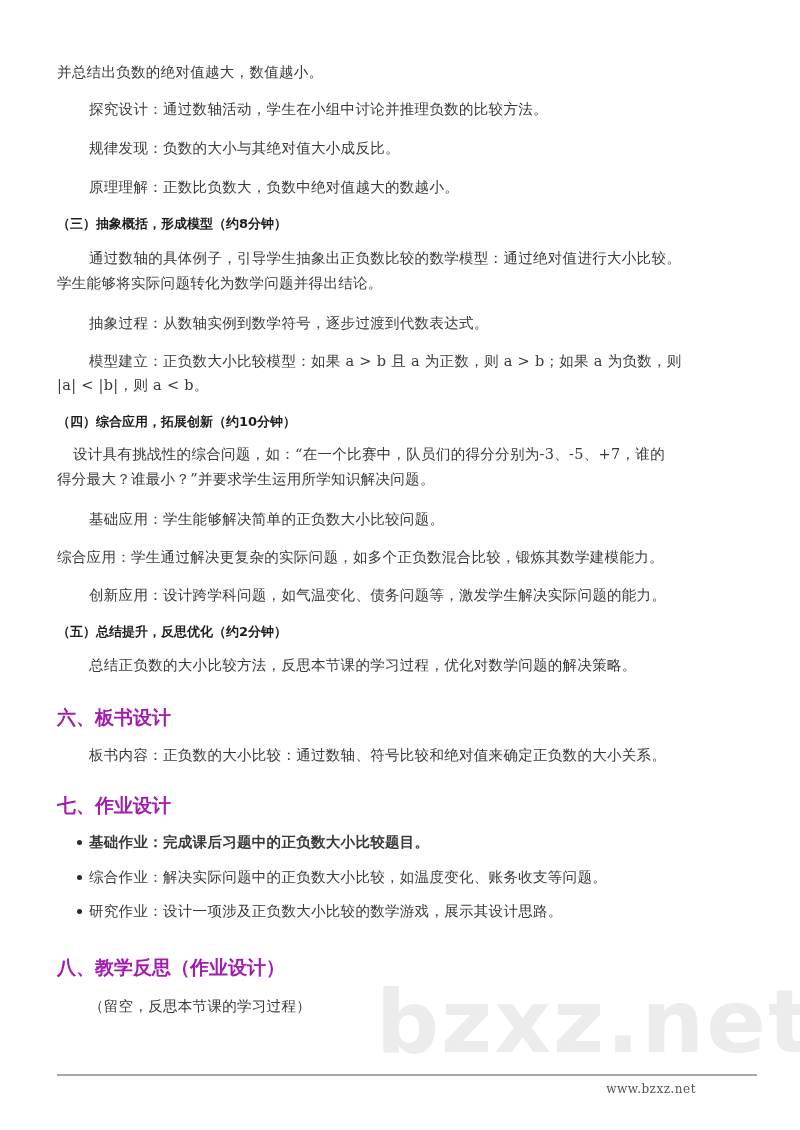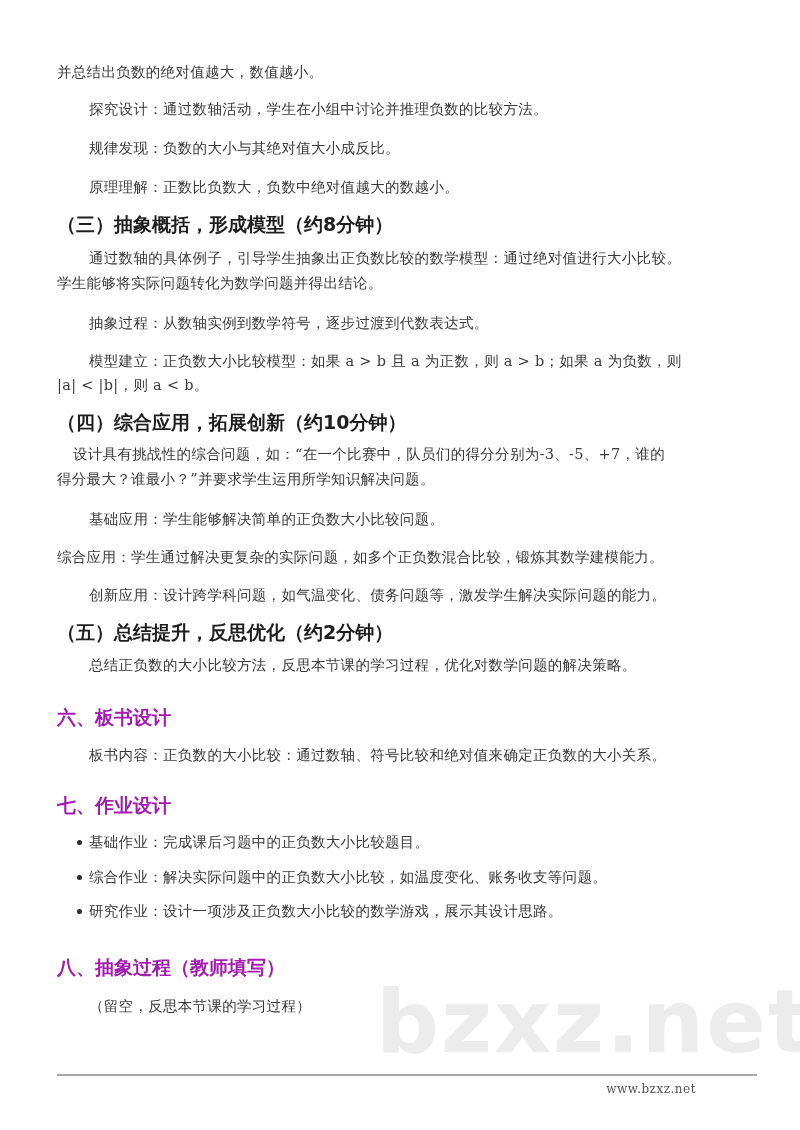--- a/index.html
+++ b/index.html
@@ -25,21 +25,21 @@
       font-size: 14.5px;
       line-height: 20px;
       white-space: nowrap;
       color: #3a3a3a;
       letter-spacing: 0.3px;
     }
     .sub-heading {
       position: absolute;
       font-family: "DejaVu Sans", "Liberation Sans", sans-serif;
       font-weight: bold;
-      font-size: 19px;
+      font-size: 13px;
       line-height: 20px;
       color: #1e1e1e;
       white-space: nowrap;
     }
     .section-heading {
       position: absolute;
       font-family: "DejaVu Sans", "Liberation Sans", sans-serif;
       font-weight: bold;
       font-size: 19px;
       line-height: 24px;
@@ -118,33 +118,33 @@
   <div class="line" style="left:57px; top:547px;">综合应用：学生通过解决更复杂的实际问题，如多个正负数混合比较，锻炼其数学建模能力。</div>
   <div class="line" style="left:89px; top:585px;">创新应用：设计跨学科问题，如气温变化、债务问题等，激发学生解决实际问题的能力。</div>
 
   <div class="sub-heading" style="left:57px; top:622px;">（五）总结提升，反思优化（约2分钟）</div>
   <div class="line" style="left:89px; top:655px;">总结正负数的大小比较方法，反思本节课的学习过程，优化对数学问题的解决策略。</div>
 
   <div class="section-heading" style="left:57px; top:705px;">六、板书设计</div>
   <div class="line" style="left:89px; top:745px;">板书内容：正负数的大小比较：通过数轴、符号比较和绝对值来确定正负数的大小关系。</div>
 
   <div class="section-heading" style="left:57px; top:793px;">七、作业设计</div>
-  <div class="bullet-item" style="left:77px; top:832px;">
+  <div class="bullet-item" style="left:77px; top:832px;font-weight:bold;">
     <span class="bullet-dot"></span>
     <span>基础作业：完成课后习题中的正负数大小比较题目。</span>
   </div>
   <div class="bullet-item" style="left:77px; top:867px;">
     <span class="bullet-dot"></span>
     <span>综合作业：解决实际问题中的正负数大小比较，如温度变化、账务收支等问题。</span>
   </div>
   <div class="bullet-item" style="left:77px; top:901px;justify-content:flex-end;">
     <span class="bullet-dot"></span>
     <span>研究作业：设计一项涉及正负数大小比较的数学游戏，展示其设计思路。</span>
   </div>
 
-  <div class="section-heading" style="left:57px; top:955px;">八、抽象过程（教师填写）</div>
+  <div class="section-heading" style="left:57px; top:955px;">八、教学反思（作业设计）</div>
   <div class="line" style="left:89px; top:996px;">（留空，反思本节课的学习过程）</div>
 
   <div class="watermark">bzxz.net</div>
 
   <div class="footer-rule"></div>
   <div class="footer-url">www.bzxz.net</div>
 </div>
 
 </body></html>

